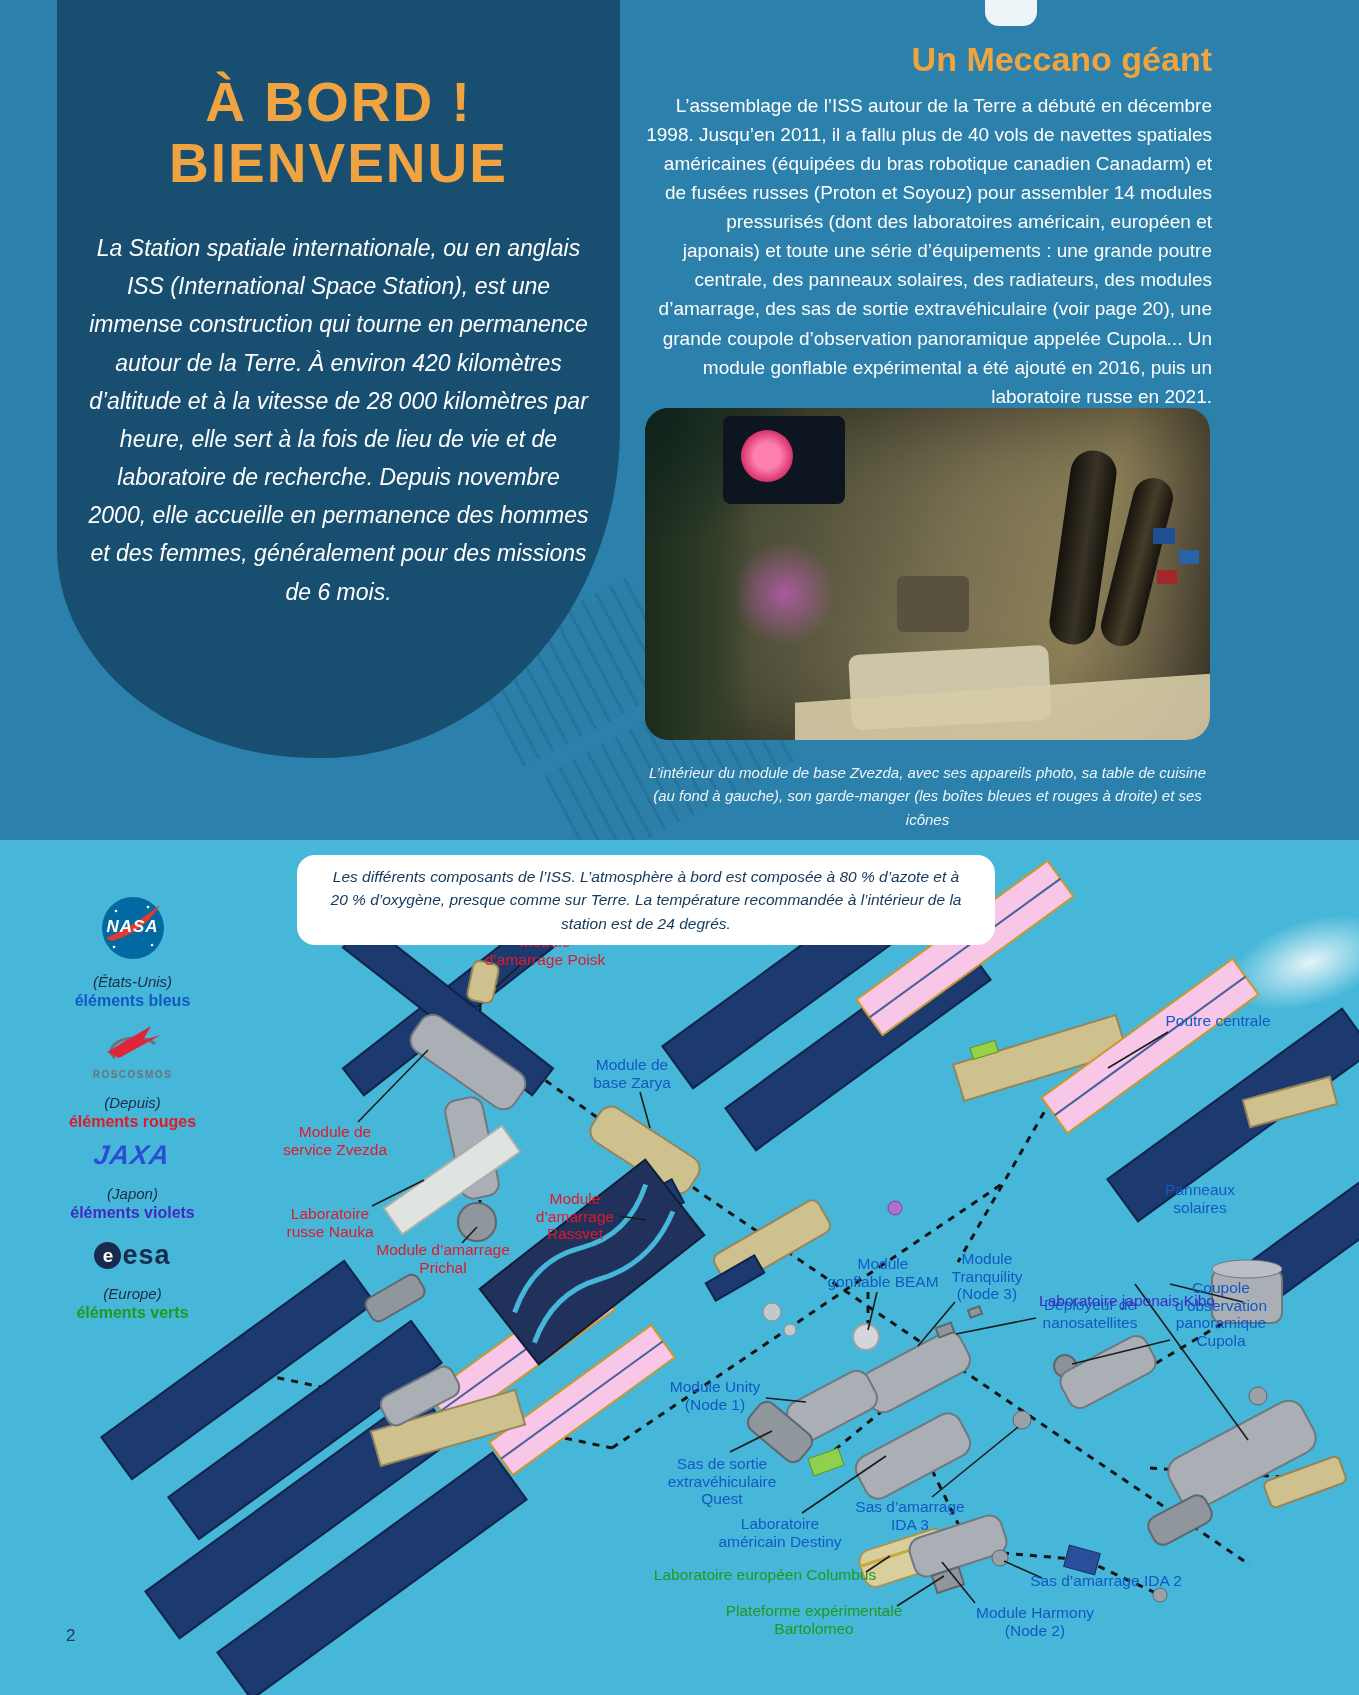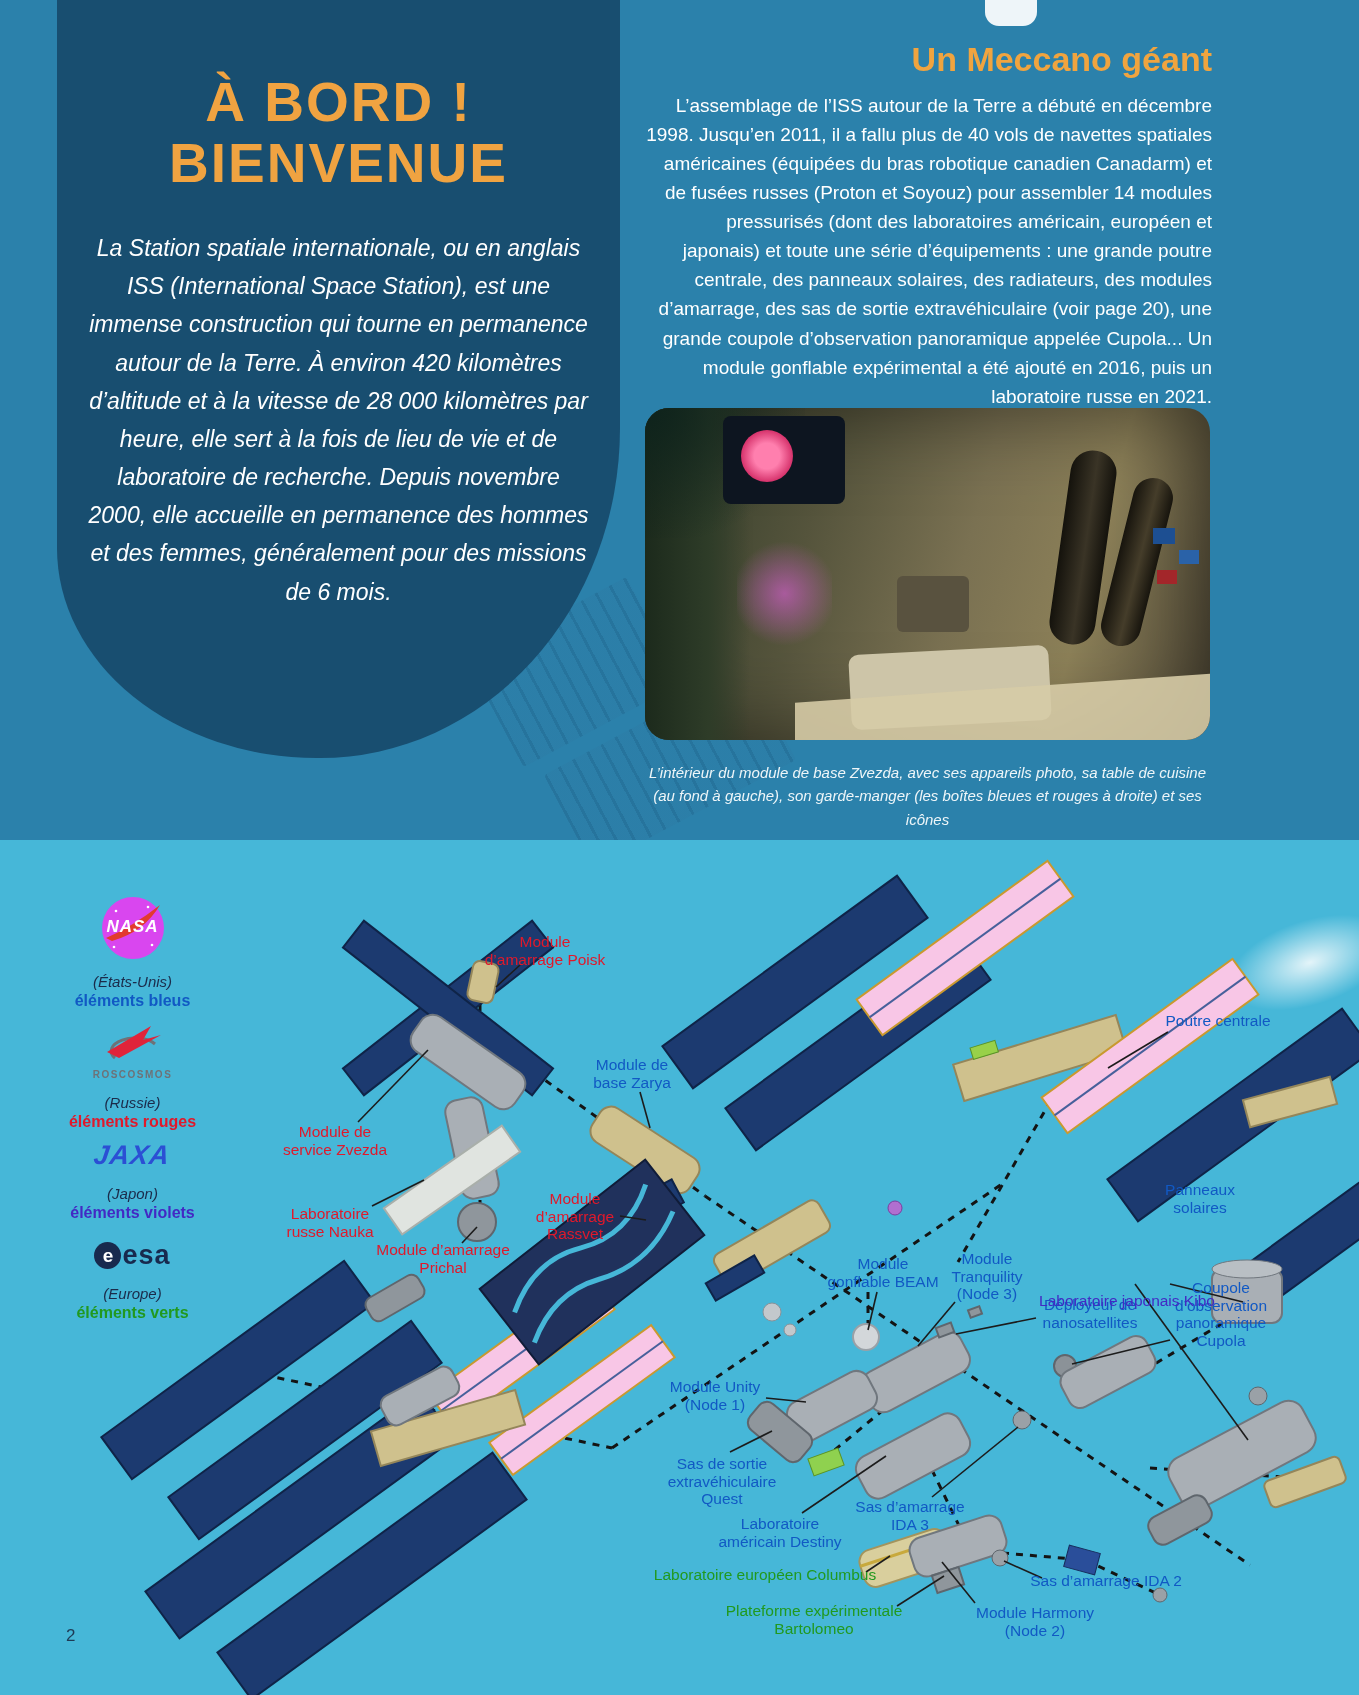--- a/index.html
+++ b/index.html
@@ -52,21 +52,21 @@
     font-style:italic;font-size:15px;line-height:1.55;z-index:4;}
   
   .info-box{position:absolute;left:297px;top:855px;width:698px;min-height:66px;background:#fff;border-radius:18px;
     display:flex;align-items:center;justify-content:center;z-index:6;}
   .info-box p{margin:0;padding:10px 26px;text-align:center;color:#12385c;font-style:italic;
     font-size:15.5px;line-height:1.5;}
   
   .legend-entry{position:absolute;left:35px;width:195px;text-align:center;z-index:6;}
   .legend-country{color:#1b2b4a;font-style:italic;font-size:15px;margin-top:14px;}
   .legend-elements{font-weight:bold;font-size:16px;margin-top:2px;}
-  .nasa-badge{position:relative;width:62px;height:62px;margin:0 auto;border-radius:50%;background:#d946ef;}
+  .nasa-badge{position:relative;width:62px;height:62px;margin:0 auto;border-radius:50%;background:#0369a1;}
   .nasa-badge span{position:absolute;left:0;top:20px;width:100%;text-align:center;color:#fff;
     font-weight:bold;font-style:italic;font-size:17px;letter-spacing:1px;}
   .nasa-badge svg{position:absolute;left:0;top:0;}
   .ros-logo{width:80px;margin:0 auto;}
   .ros-name{color:#6e7278;font-weight:bold;font-size:10px;letter-spacing:1.5px;margin-top:1px;}
   .jaxa-logo{color:#2b4fd4;font-weight:800;font-style:italic;font-size:27px;letter-spacing:1px;
     transform:skewX(-8deg);display:inline-block;}
   .esa-logo{display:inline-flex;align-items:center;gap:1px;}
   .esa-disc{width:27px;height:27px;border-radius:50%;background:#182a4e;color:#fff;font-weight:bold;
     font-size:19px;line-height:27px;text-align:center;}
@@ -126,20 +126,23 @@
     <div class="ph-table"></div>
     <div class="ph-cyl1"></div>
     <div class="ph-cyl2"></div>
     <div class="ph-blue1"></div>
     <div class="ph-blue2"></div>
     <div class="ph-red1"></div>
     <div class="ph-floor"></div>
   </div>
   <p class="photo-caption">L’intérieur du module de base Zvezda, avec ses appareils photo, sa table de cuisine (au fond à gauche), son garde-manger (les boîtes bleues et rouges à droite) et ses icônes</p>
 
+  <div class="info-box">
+    <p>Les différents composants de l’ISS. L’atmosphère à bord est composée à 80 % d’azote et à 20 % d’oxygène, presque comme sur Terre.  La température recommandée à l’intérieur de la station est de 24 degrés.</p>
+  </div>
 
   <div class="legend-entry" style="top:897px;">
     <div class="nasa-badge">
       <svg width="62" height="62" viewBox="0 0 62 62">
         <path d="M4 41 Q 30 30 58 8 Q 42 35 10 44 Z" fill="#e23a2e"></path>
         <circle cx="14" cy="14" r="1.3" fill="#fff"></circle>
           <circle cx="46" cy="10" r="1.3" fill="#fff"></circle>
         <circle cx="50" cy="48" r="1.3" fill="#fff"></circle>
           <circle cx="12" cy="50" r="1.3" fill="#fff"></circle>
       </svg>
@@ -150,21 +153,21 @@
   </div>
 
   <div class="legend-entry" style="top:1022px;">
     <div class="ros-logo">
       <svg width="80" height="42" viewBox="0 0 80 42">
         <path d="M22 36 A 22 12 0 1 1 62 22" fill="none" stroke="#6e7278" stroke-width="3"></path>
         <path d="M14 30 L58 4 L50 18 L68 13 L26 36 Z" fill="#e0243a"></path>
       </svg>
     </div>
     <div class="ros-name">ROSCOSMOS</div>
-    <div class="legend-country">(Russie)</div>
+    <div class="legend-country">(Depuis)</div>
     <div class="legend-elements" style="color:#e0192b;">éléments rouges</div>
   </div>
 
   <div class="legend-entry" style="top:1140px;">
     <div><span class="jaxa-logo">JAXA</span></div>
     <div class="legend-country">(Japon)</div>
     <div class="legend-elements" style="color:#4329c4;">éléments violets</div>
   </div>
 
   <div class="legend-entry" style="top:1240px;">

